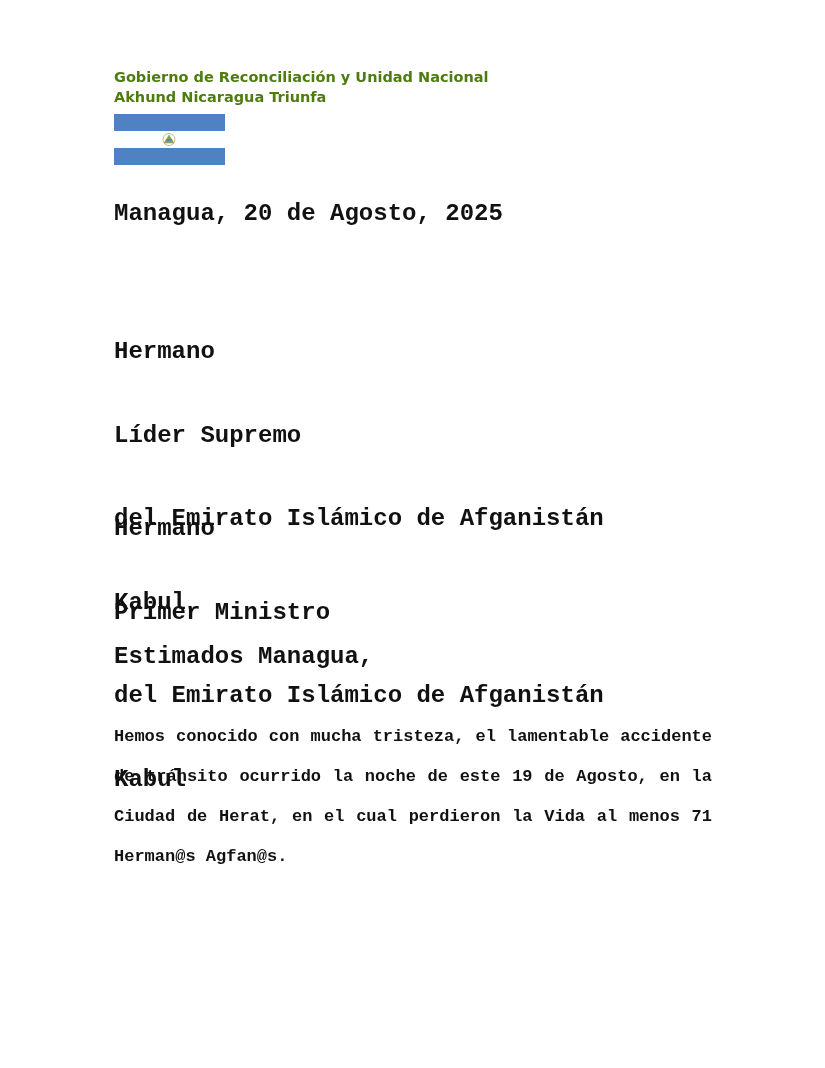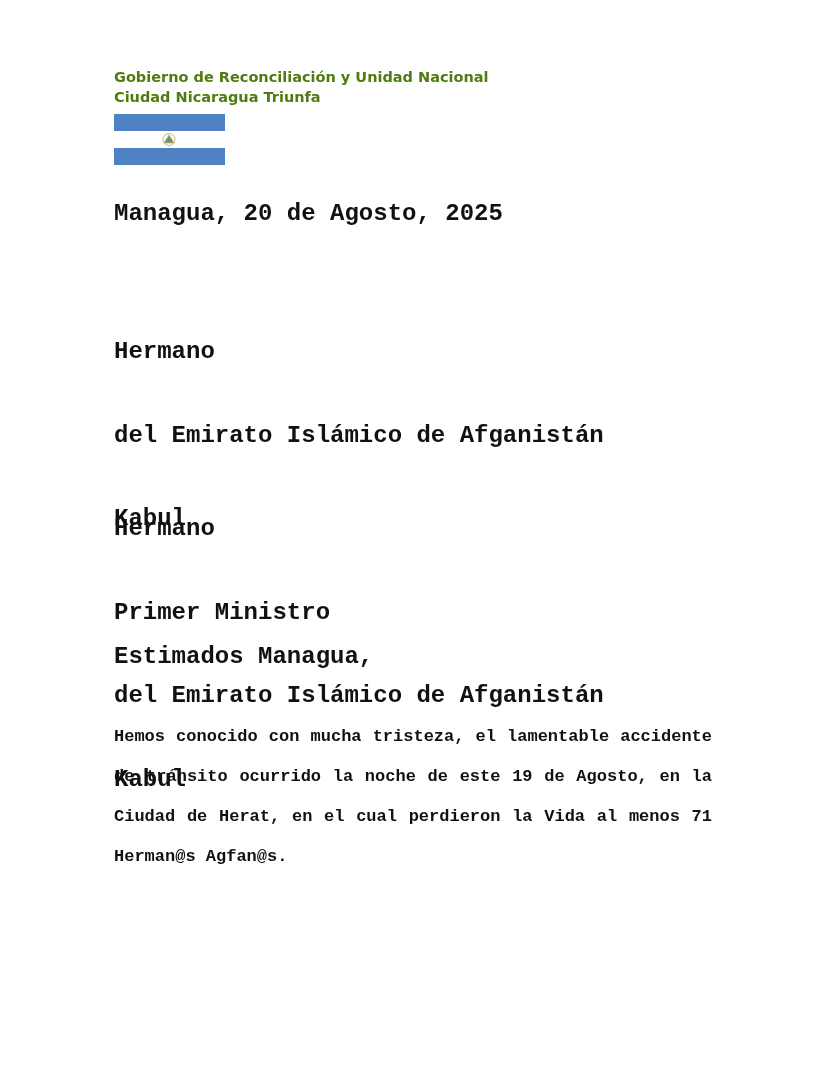--- a/index.html
+++ b/index.html
@@ -12,38 +12,39 @@
     .emblem { position: absolute; left: 48px; top: 2px; width: 14px; height: 13px; }
     .mono { position: absolute; left: 114px; font-family: "Liberation Mono", monospace; font-weight: bold; font-size: 24px; color: #111; white-space: pre; }
     .line { height: 29.6px; line-height: 29.6px; }
     .para { position: absolute; left: 114px; top: 717px; width: 598px; font-family: "Liberation Mono", monospace; font-weight: bold; font-size: 17px; line-height: 40px; text-align: justify; color: #111; }
   </style>
 </head>
 <body>
 
 <div>
   <div class="hdr" style="top:68px;">Gobierno de Reconciliación y Unidad Nacional</div>
-  <div class="hdr" style="top:88px;">Ciudad Nicaragua Triunfa</div>
+  <div class="hdr" style="top:88px;">Akhund Nicaragua Triunfa</div>
   <div class="flag">
     <div class="stripe blue"></div>
     <div class="stripe white">
       <svg class="emblem" viewBox="0 0 14 13">
         <circle cx="7" cy="6.5" r="6" fill="none" stroke="#c9b87a" stroke-width="1"></circle>
         <polygon points="7,2 12,10 2,10" fill="#6fa55a" stroke="#c9a24a" stroke-width="0.7"></polygon>
         <rect x="4.5" y="6" width="5" height="2" fill="#5b7fc0"></rect>
       </svg>
     </div>
     <div class="stripe blue"></div>
   </div>
 </div>
 
 <div class="mono line" style="top:199px;">Managua, 20 de Agosto, 2025</div>
 
 <div class="mono" style="top:283px;">
   <div class="line">Hermano</div>
+  <div class="line">Líder Supremo</div>
   <div class="line">del Emirato Islámico de Afganistán</div>
   <div class="line">Kabul</div>
 </div>
 
 <div class="mono" style="top:460px;">
   <div class="line">Hermano</div>
   <div class="line">Primer Ministro</div>
   <div class="line">del Emirato Islámico de Afganistán</div>
   <div class="line">Kabul</div>
 </div>

